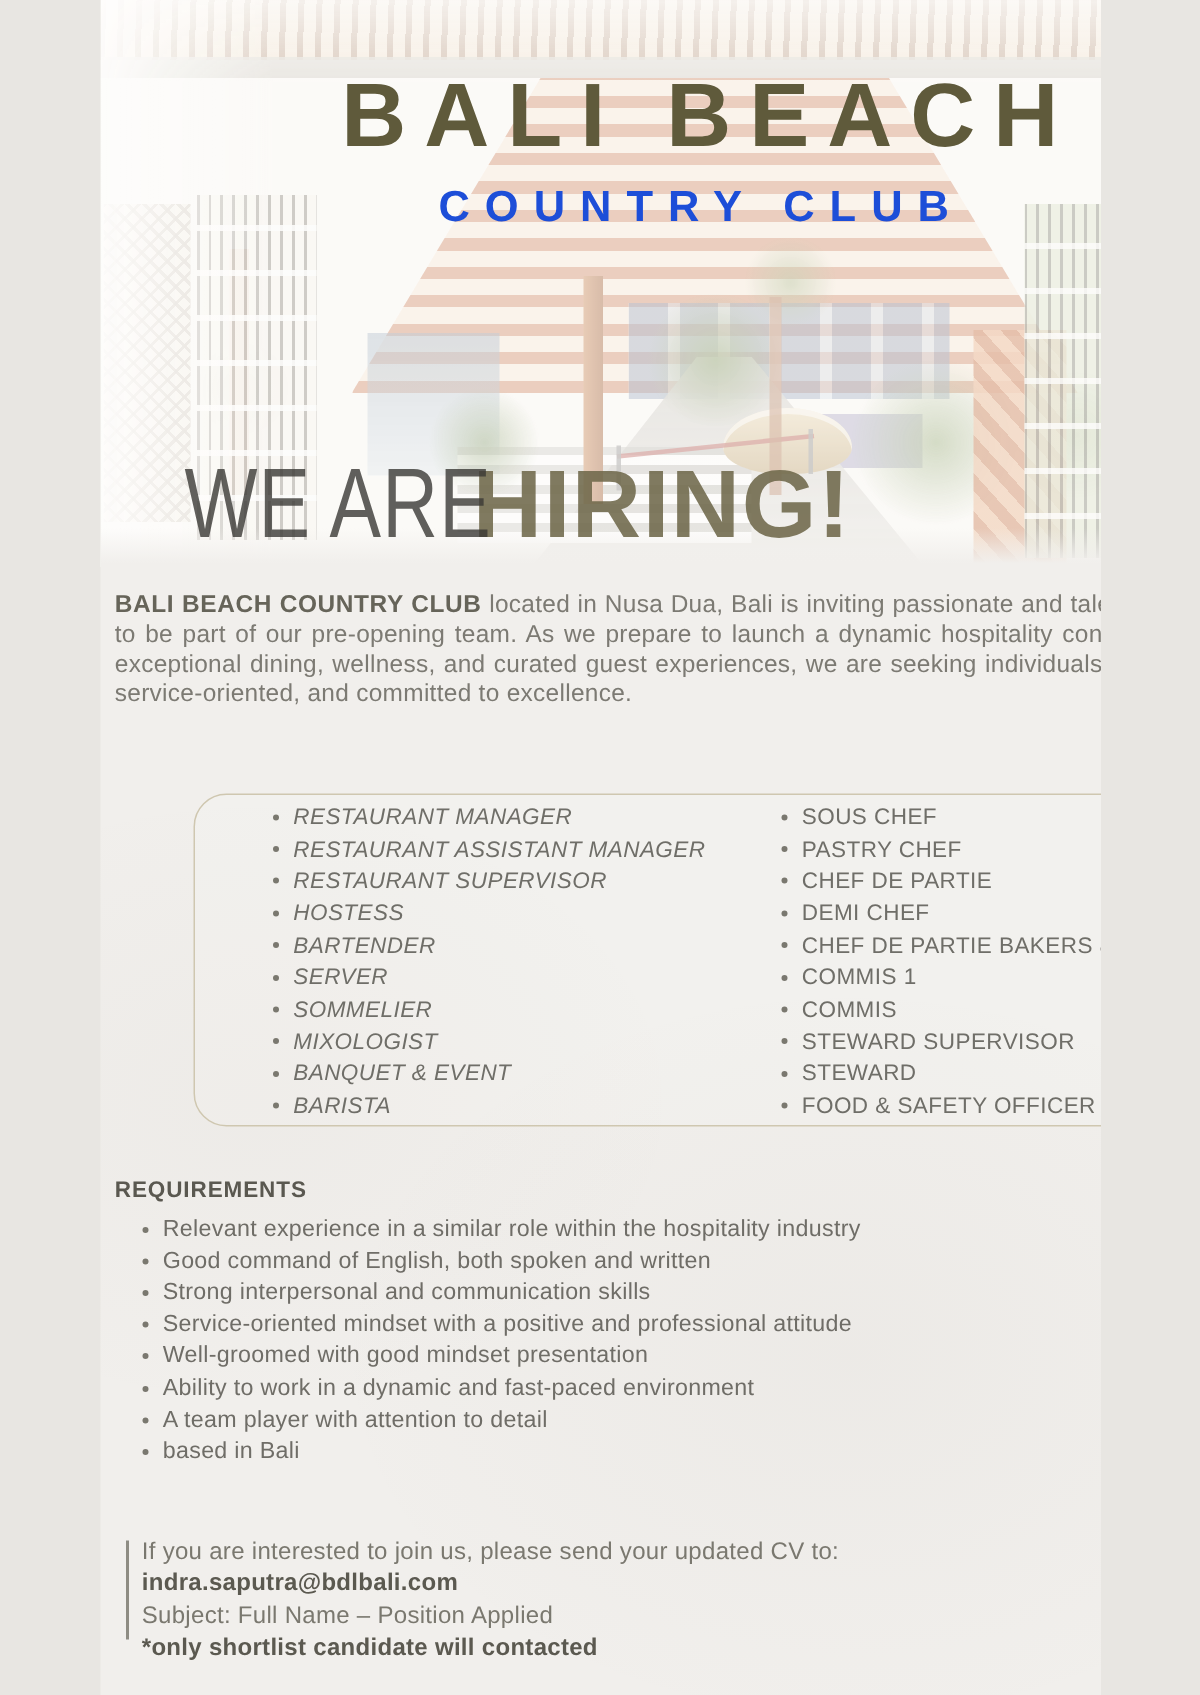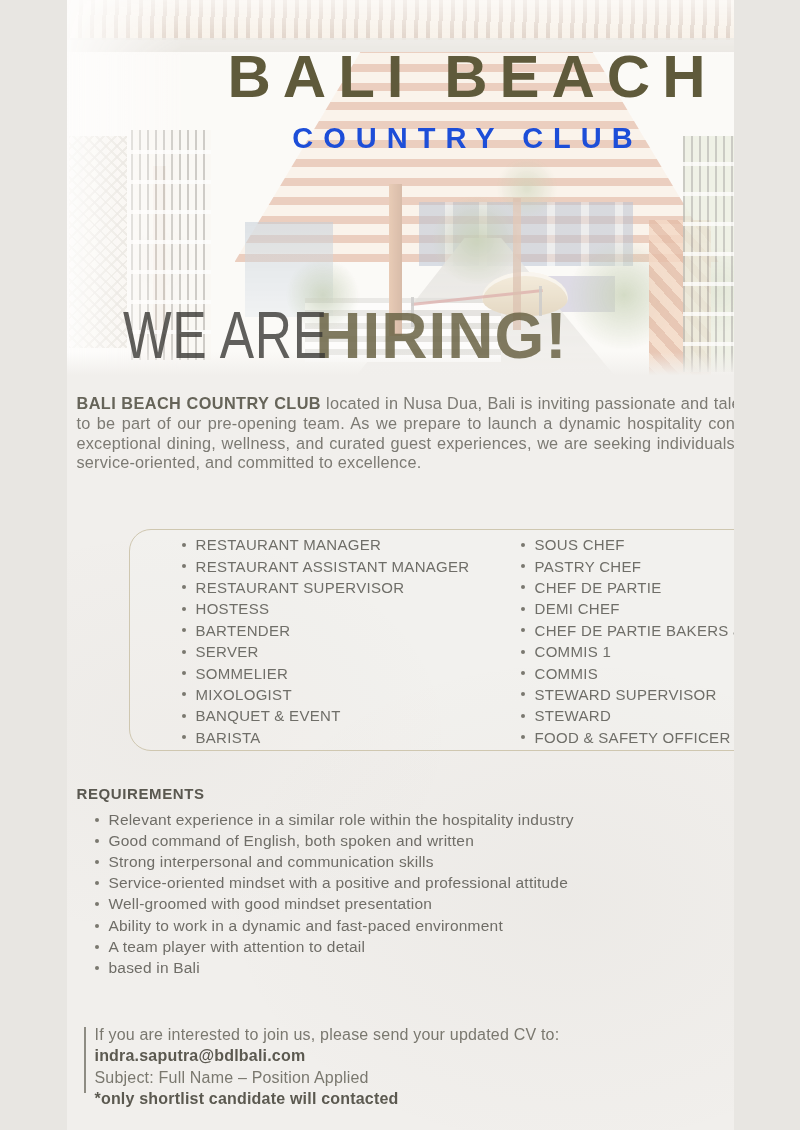--- a/index.html
+++ b/index.html
@@ -112,21 +112,21 @@
   
   .intro { position:absolute; left:10px; top:394px; width:780px;
     font-size:16.3px; line-height:19.8px; text-align:justify;
     color:#7c7a73; letter-spacing:.2px; }
   .intro b { color:#666459; font-weight:700; letter-spacing:.4px; }
 
   
   .positions-box { position:absolute; left:62px; top:529px; width:676px; height:222px;
     border:1.5px solid #cfc7b0; border-radius:22px; background:rgba(255,255,255,.12); }
   .pos-col { position:absolute; top:4px; list-style:none; }
-  .pos-col.left  { left:52px; }
+  .pos-col.left  { left:52px;font-style:italic; }
   .pos-col.right { left:391px; }
   .pos-col li { display:flex; align-items:center; height:21.4px;
     font-size:15px; color:#6f6e68; letter-spacing:.3px; white-space:nowrap; }
   .pos-col li::before { content:""; width:4px; height:4px; border-radius:50%;
     background:#7a786f; margin-right:10px; flex:none; }
 
   
   .req-heading { position:absolute; left:10px; top:785px;
     font-size:15px; font-weight:700; letter-spacing:.6px; color:#5a5850; }
   .req-list { position:absolute; left:28px; top:809px; list-style:none; }

